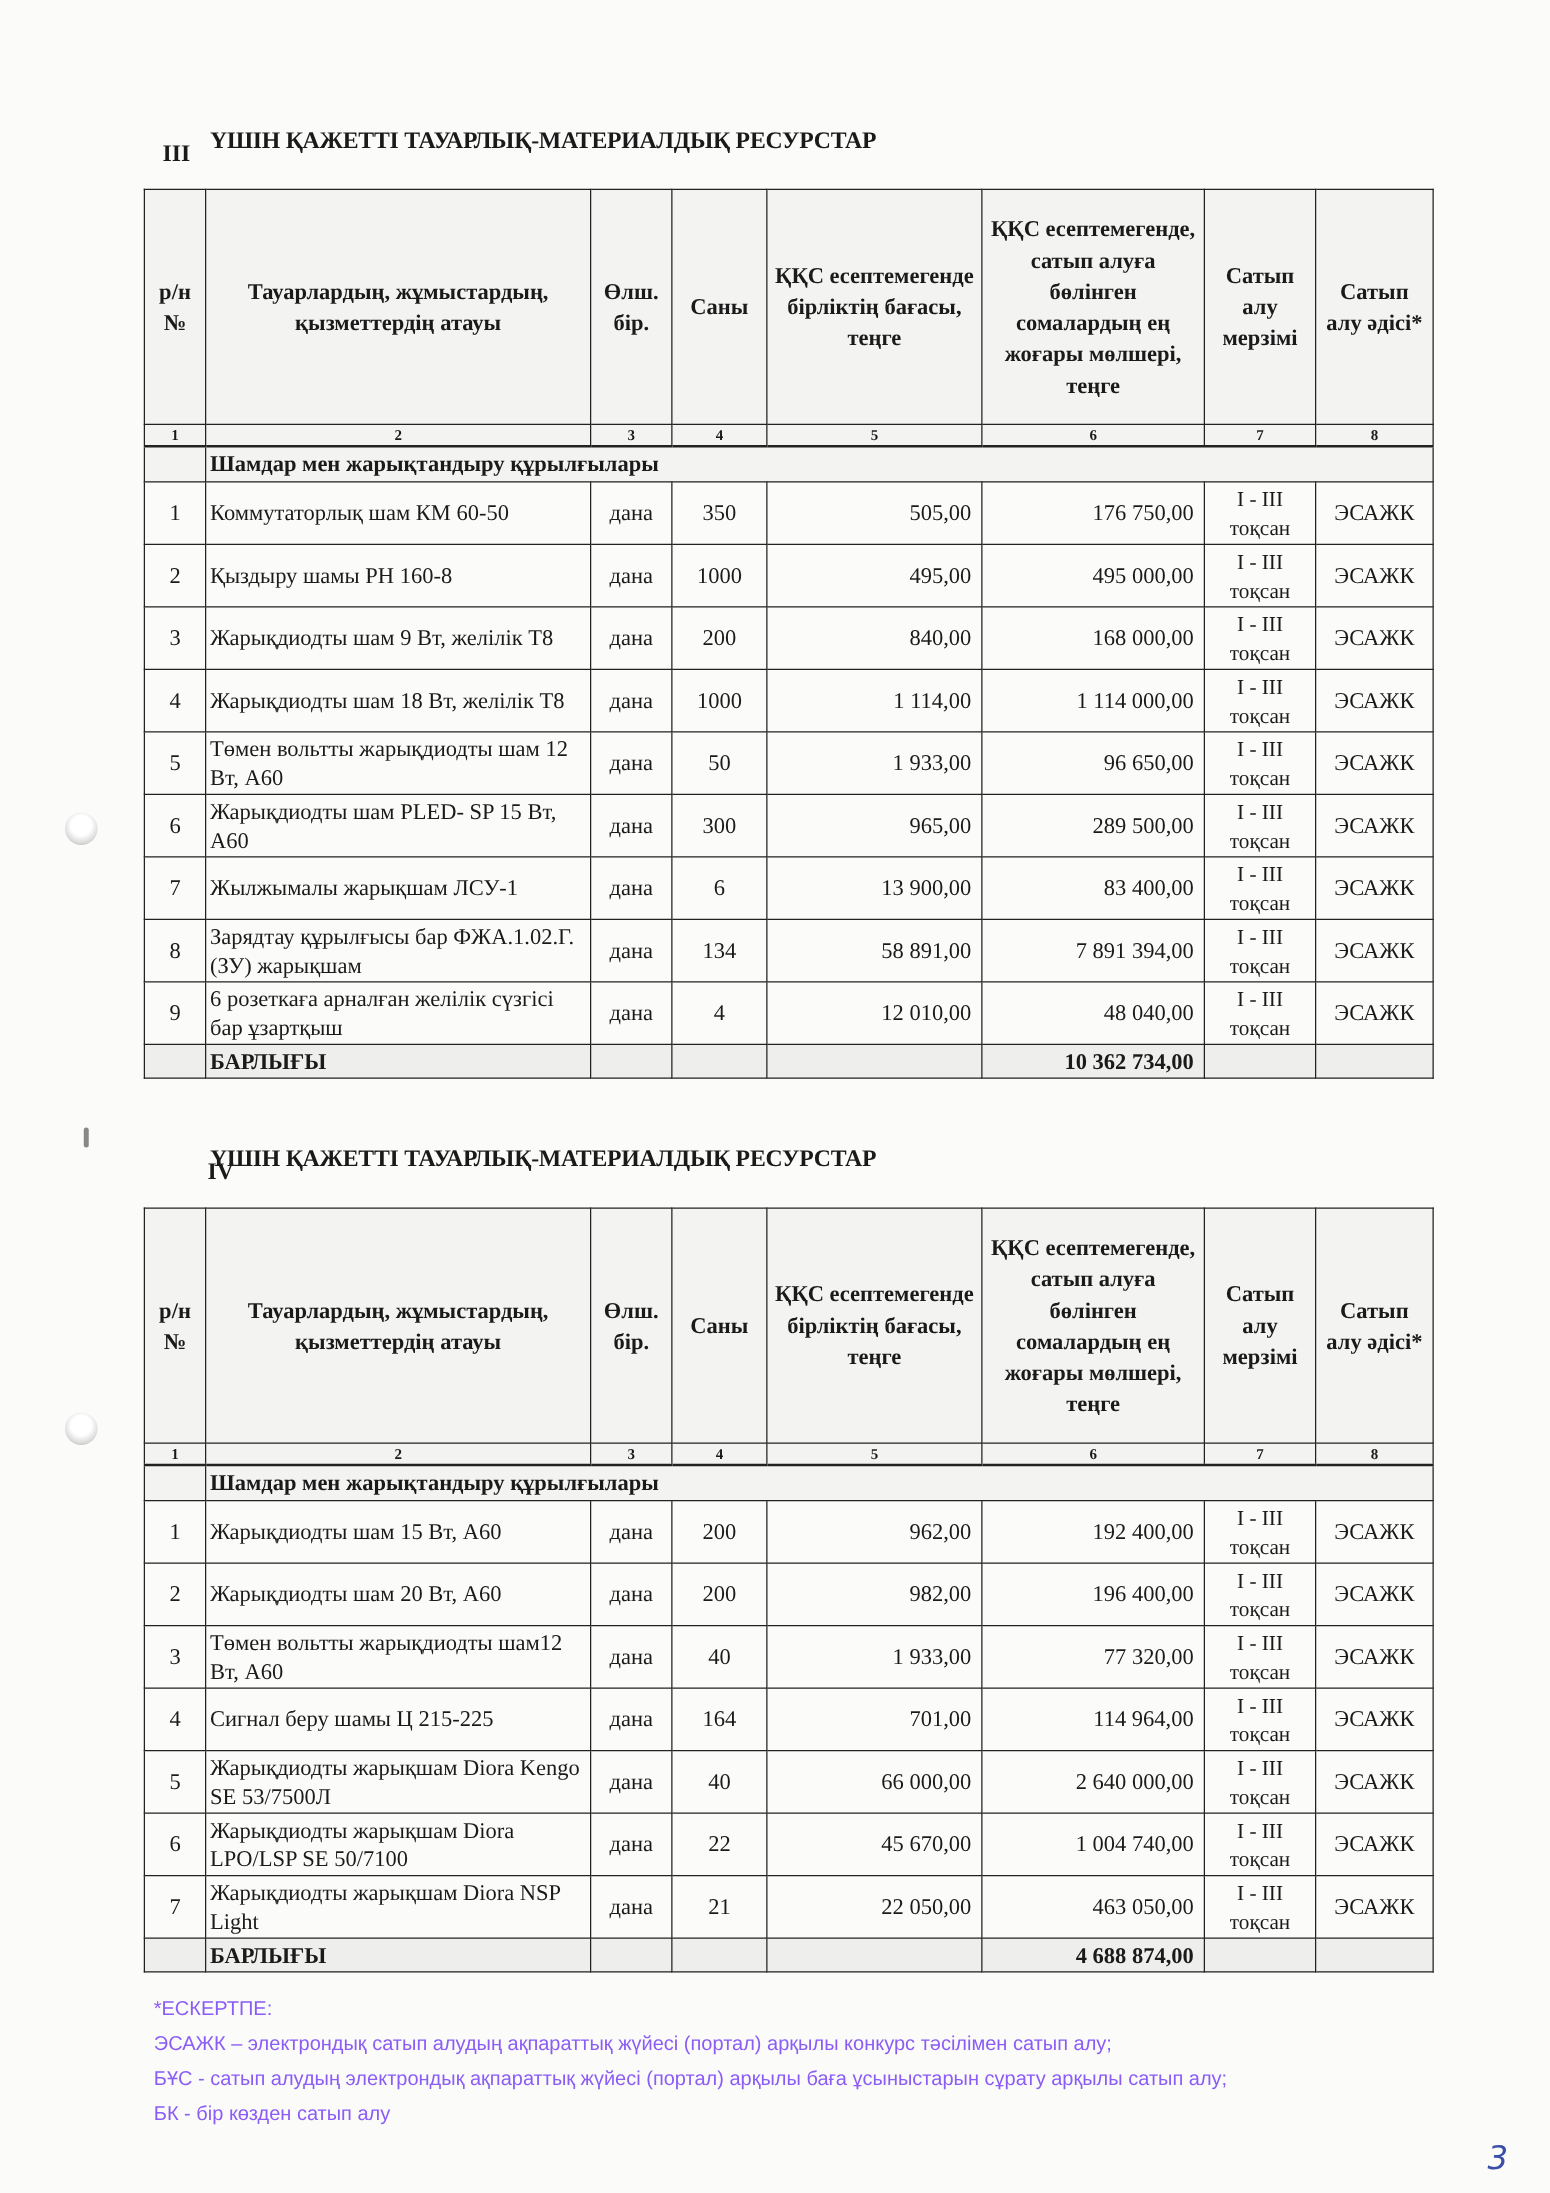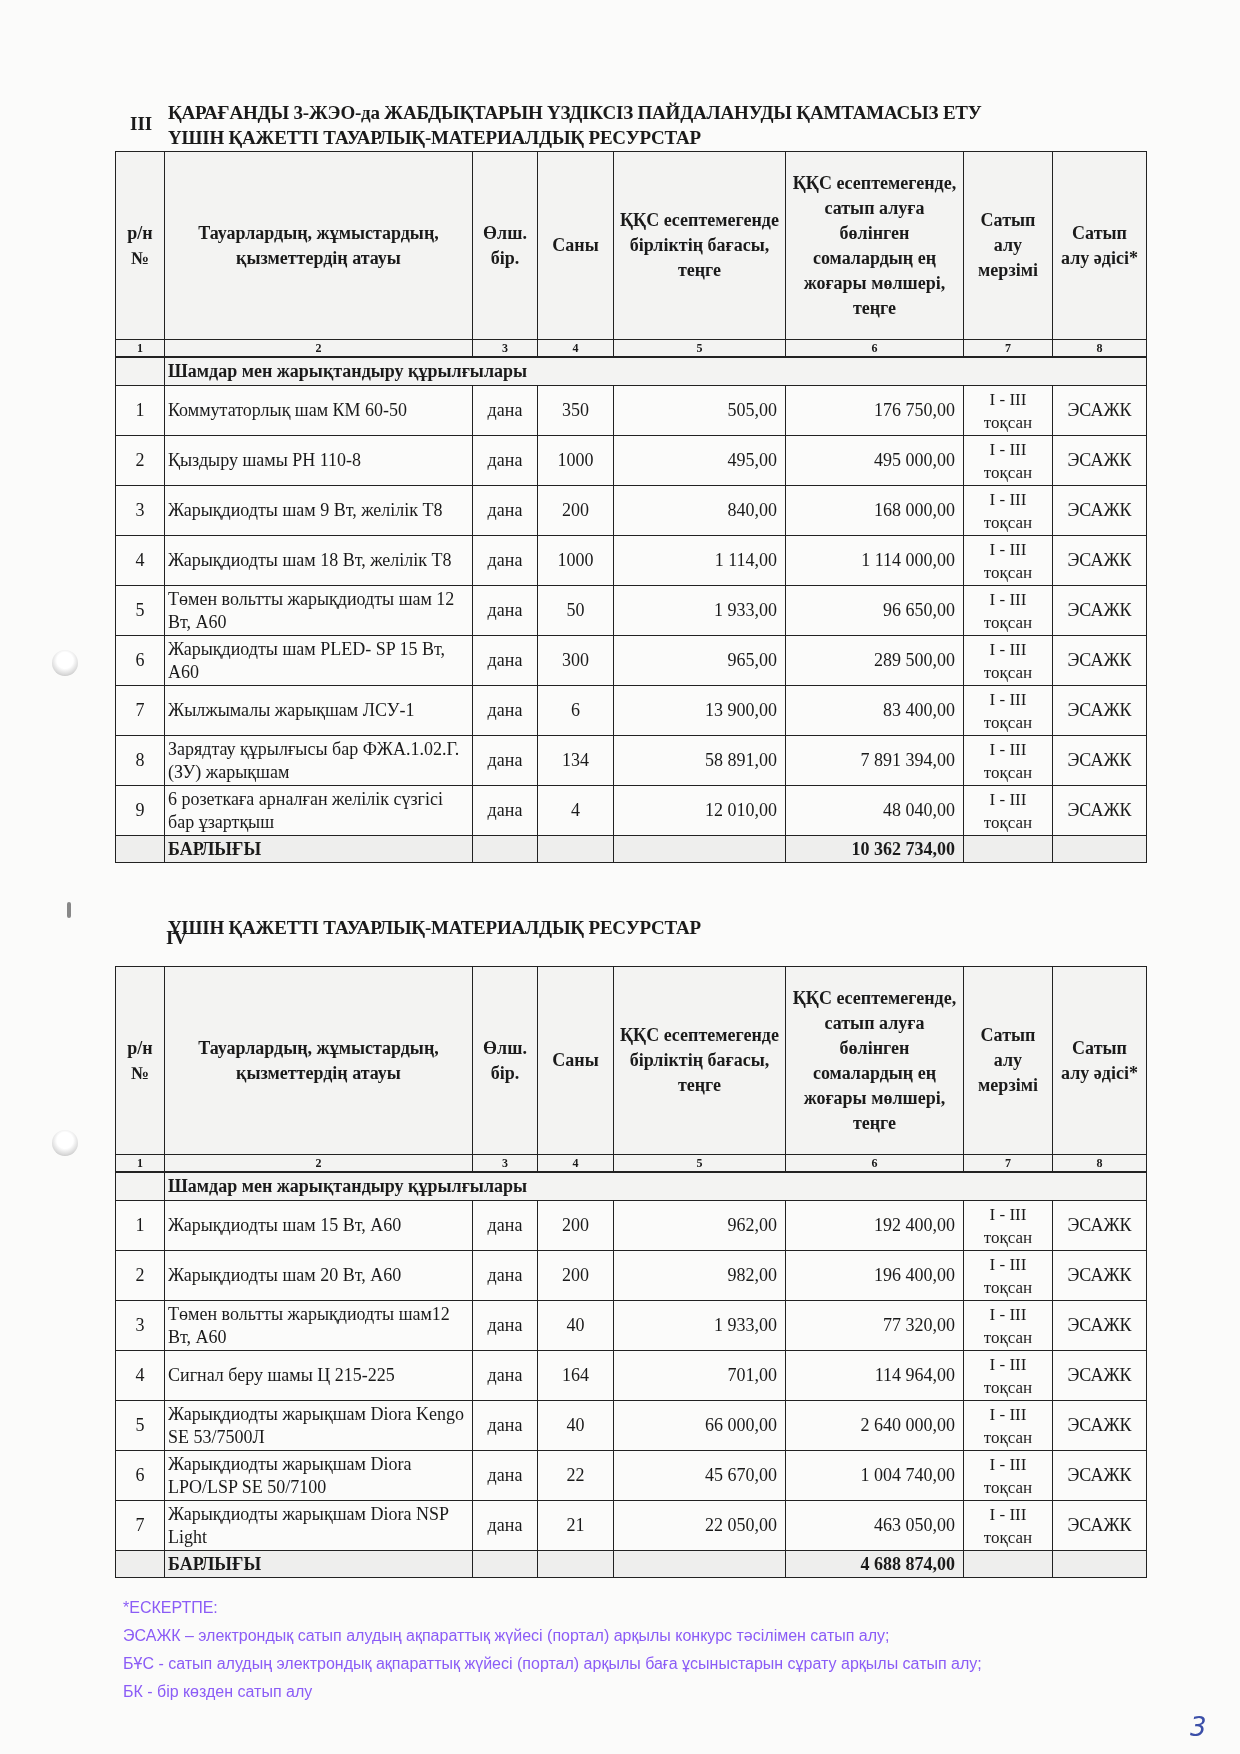--- a/index.html
+++ b/index.html
@@ -51,21 +51,20 @@
 </head>
 <body>
 
 <div class="punch" style="left:52px; top:650px;"></div>
 <div class="margin-mark"></div>
 <div class="punch" style="left:52px; top:1130px;"></div>
 
 <div>
   <div class="section-num" style="left:130px; top:113px;">III</div>
   <div class="section-title" style="top:100px;">
-    <div>ҚАРАҒАНДЫ 3-ЖЭО-да ЖАБДЫҚТАРЫН ҮЗДІКСІЗ ПАЙДАЛАНУДЫ ҚАМТАМАСЫЗ ЕТУ</div>
     <div>ҮШІН ҚАЖЕТТІ ТАУАРЛЫҚ-МАТЕРИАЛДЫҚ РЕСУРСТАР</div>
   </div>
 
   <table class="doc" style="top:151px;">
     <colgroup>
       <col style="width:49px">
         <col style="width:308px">
         <col style="width:65px">
         <col style="width:76px">
       <col style="width:172px">
@@ -108,21 +107,21 @@
           <td class="r">505,00</td>
           <td class="r">176 750,00</td>
           <td class="term">
             <div>I - III</div>
             <div>тоқсан</div>
           </td>
           <td class="c">ЭСАЖК</td>
         </tr>
         <tr class="item">
           <td class="c">2</td>
-          <td>Қыздыру шамы РН 110-8</td>
+          <td>Қыздыру шамы РН 160-8</td>
           <td class="c">дана</td>
           <td class="c">1000</td>
           <td class="r">495,00</td>
           <td class="r">495 000,00</td>
           <td class="term">
             <div>I - III</div>
             <div>тоқсан</div>
           </td>
           <td class="c">ЭСАЖК</td>
         </tr>

